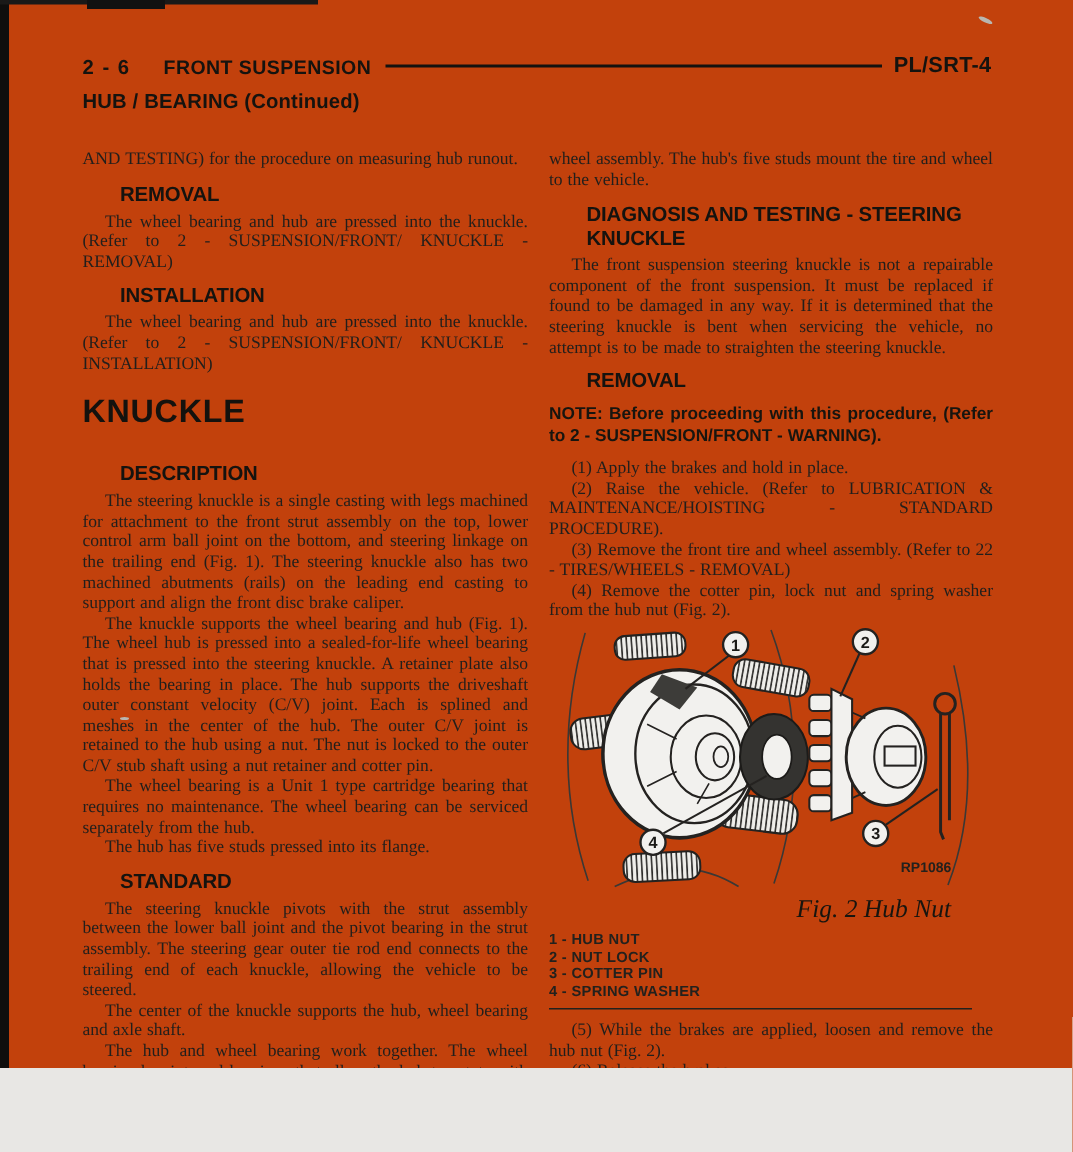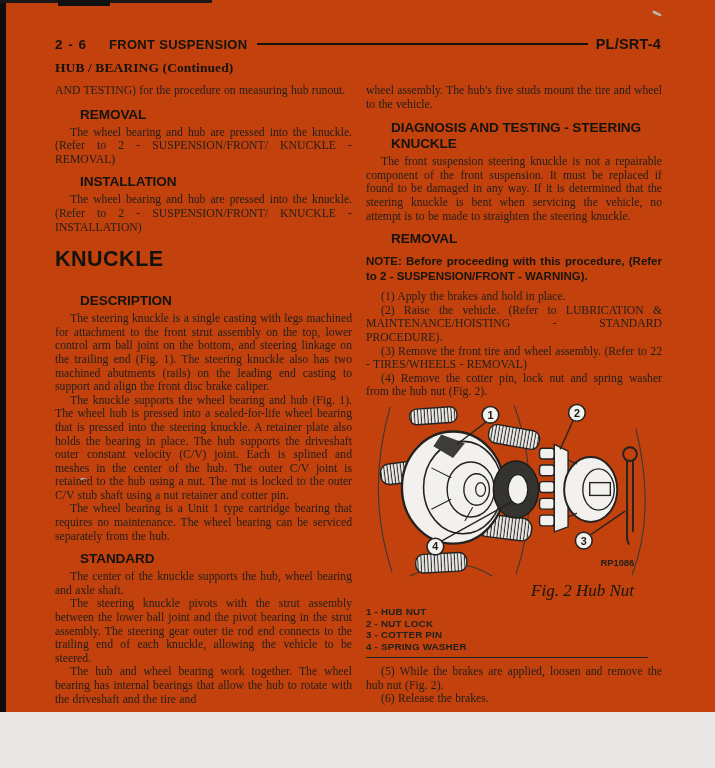--- a/index.html
+++ b/index.html
@@ -15,25 +15,25 @@
   .edge-top-thick{position:absolute;left:58px;top:0;width:52px;height:6px;background:#111;}
   .speck{position:absolute;background:#b9b6b0;border-radius:50%;}
 
   
   .runhead{position:absolute;left:55px;top:36px;width:606px;display:flex;align-items:center;
     font-family:"Liberation Sans", sans-serif;font-weight:bold;color:#15130f;}
   .runhead .pn{font-size:13.5px;letter-spacing:1px;}
   .runhead .sect{font-size:13px;margin-left:22px;letter-spacing:.3px;}
   .runhead .rule{flex:1;height:0;border-top:2.6px solid #14120f;margin:0 8px 0 10px;}
   .runhead .model{font-size:14.5px;letter-spacing:.2px;}
-  .groupline{position:absolute;left:55px;top:60px;font-family:Liberation Serif, serif;
+  .groupline{position:absolute;left:55px;top:60px;font-family:Liberation Sans, sans-serif;
     font-weight:bold;font-size:13.5px;color:#15130f;letter-spacing:.1px;}
 
   
-  .col{position:absolute;top:84px;width:297px;}
+  .col{position:absolute;top:99px;width:297px;}
   .col-left{left:55px;}
   .col-right{left:366px;width:296px;}
 
   p.body{font-size:11.7px;line-height:13.6px;text-align:justify;margin:0;text-indent:15px;
     word-spacing:.4px;}
   p.noindent{text-indent:0;}
   .sec{font-family:"Liberation Sans",sans-serif;font-weight:bold;font-size:13.6px;
     color:#15130f;margin:8px 0 3px;letter-spacing:-.1px;line-height:16px;padding-left:25px;}
   .sec.first{margin-top:9px;}
   .bigsec{font-family:"Liberation Sans",sans-serif;font-weight:bold;font-size:21.5px;
@@ -80,24 +80,25 @@
 
     <div class="sec">INSTALLATION</div>
     <p class="body">The wheel bearing and hub are pressed into the knuckle. (Refer to 2 - SUSPENSION/FRONT/ KNUCKLE - INSTALLATION)</p>
 
     <div class="bigsec">KNUCKLE</div>
 
     <div class="sec" style="margin-top:21px;">DESCRIPTION</div>
     <p class="body">The steering knuckle is a single casting with legs machined for attachment to the front strut assembly on the top, lower control arm ball joint on the bottom, and steering linkage on the trailing end (Fig. 1). The steering knuckle also has two machined abutments (rails) on the leading end casting to support and align the front disc brake caliper.</p>
     <p class="body">The knuckle supports the wheel bearing and hub (Fig. 1). The wheel hub is pressed into a sealed-for-life wheel bearing that is pressed into the steering knuckle. A retainer plate also holds the bearing in place. The hub supports the driveshaft outer constant velocity (C/V) joint. Each is splined and meshes in the center of the hub. The outer C/V joint is retained to the hub using a nut. The nut is locked to the outer C/V stub shaft using a nut retainer and cotter pin.</p>
     <p class="body">The wheel bearing is a Unit 1 type cartridge bearing that requires no maintenance. The wheel bearing can be serviced separately from the hub.</p>
+    <p class="body">The hub has five studs pressed into its flange.</p>
 
     <div class="sec">STANDARD</div>
+    <p class="body">The steering knuckle pivots with the strut assembly between the lower ball joint and the pivot bearing in the strut assembly. The steering gear outer tie rod end connects to the trailing end of each knuckle, allowing the vehicle to be steered.</p>
     <p class="body">The center of the knuckle supports the hub, wheel bearing and axle shaft.</p>
-    <p class="body">The steering knuckle pivots with the strut assembly between the lower ball joint and the pivot bearing in the strut assembly. The steering gear outer tie rod end connects to the trailing end of each knuckle, allowing the vehicle to be steered.</p>
     <p class="body">The hub and wheel bearing work together. The wheel bearing has internal bearings that allow the hub to rotate with the driveshaft and the tire and</p>
   </div>
 
   <div class="col col-right">
     <p class="body noindent">wheel assembly. The hub's five studs mount the tire and wheel to the vehicle.</p>
 
     <div class="sec first">DIAGNOSIS AND TESTING - STEERING KNUCKLE</div>
     <p class="body">The front suspension steering knuckle is not a repairable component of the front suspension. It must be replaced if found to be damaged in any way. If it is determined that the steering knuckle is bent when servicing the vehicle, no attempt is to be made to straighten the steering knuckle.</p>
 
     <div class="sec">REMOVAL</div>

